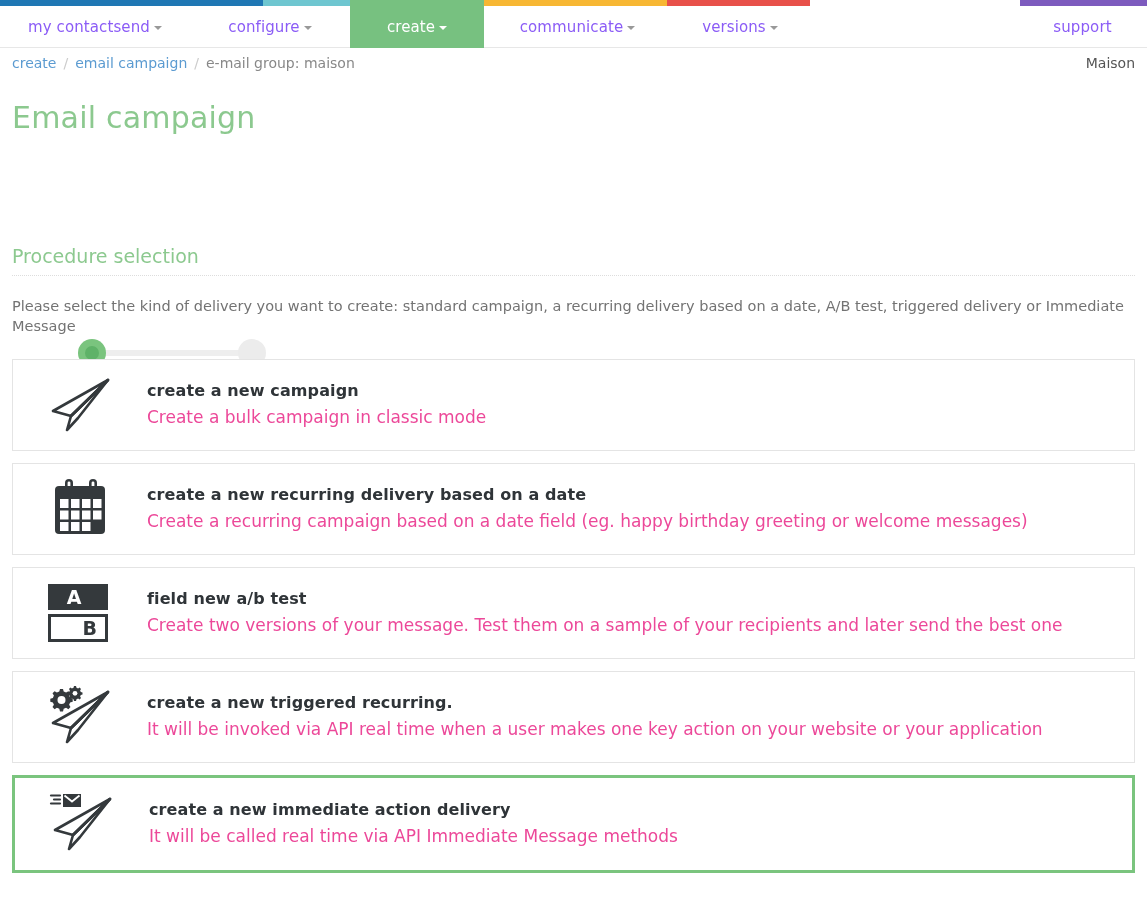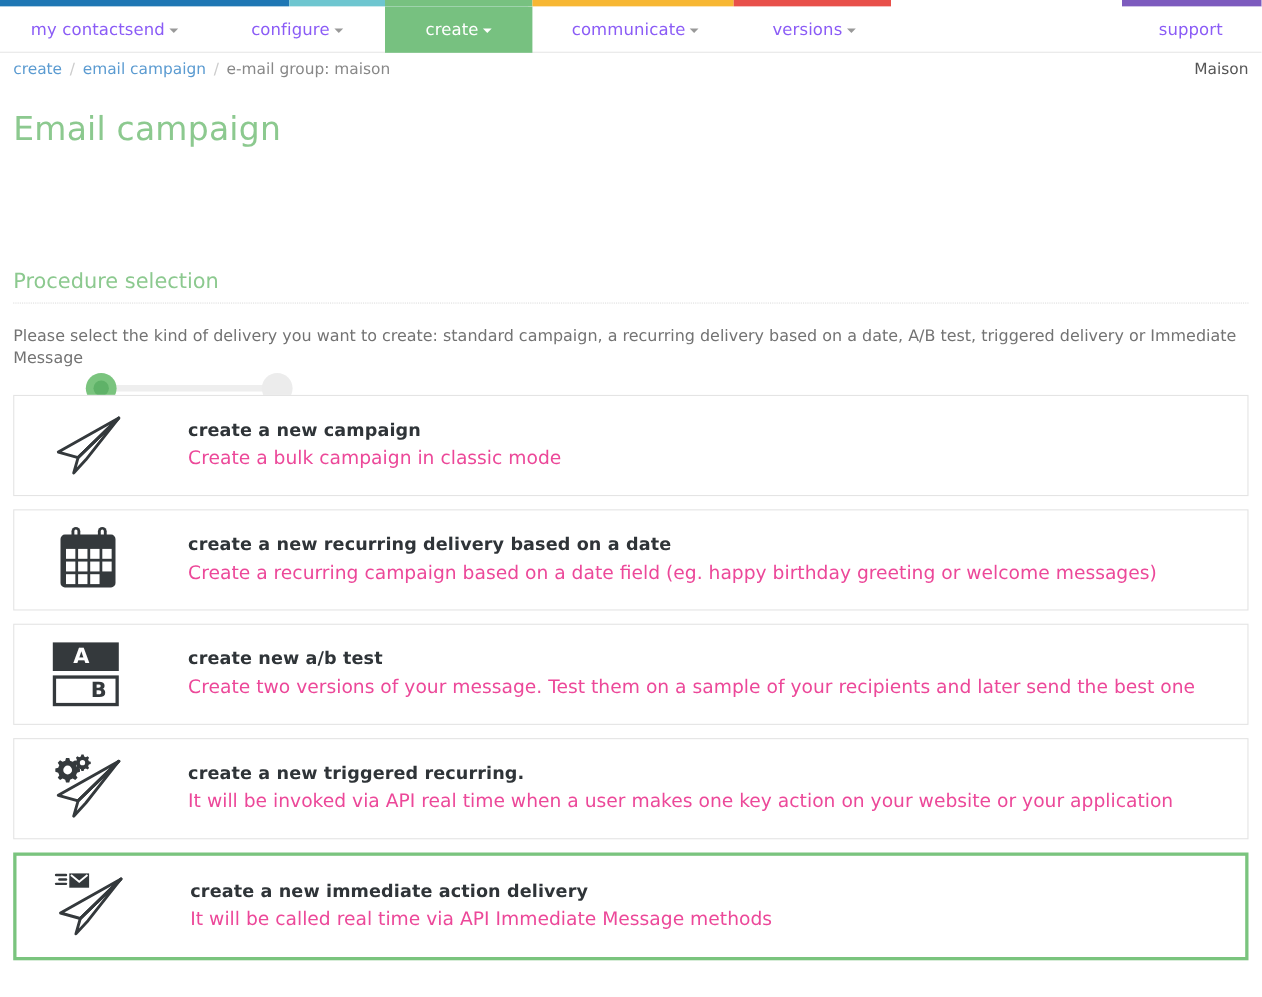--- a/index.html
+++ b/index.html
@@ -180,21 +180,20 @@
   .card {
     position: relative;
     display: flex;
     align-items: center;
     background: #ffffff;
     border: 1px solid #e4e4e4;
     min-height: 92px;
     margin-bottom: 12px;
     cursor: pointer;
     padding: 10px 0;
-    gap: 24px;
   }
   .card.selected {
     border: 3px solid #7ac47e;
     min-height: 98px;
   }
   .card-icon {
     width: 134px;
     min-width: 134px;
     display: flex;
     align-items: center;
@@ -327,21 +326,21 @@
       </div>
     </div>
     <div class="card">
       <div class="card-icon">
         <span class="ab-icon">
           <div class="ab-box ab-a">A</div>
           <div class="ab-box ab-b">B</div>
         </span>
       </div>
       <div class="card-body">
-        <div class="card-title">create new a/b test</div>
+        <div class="card-title">field new a/b test</div>
         <div class="card-desc">Create two versions of your message. Test them on a sample of your recipients and later send the best one</div>
       </div>
     </div>
     <div class="card">
       <div class="card-icon">
         <span><svg width="66" height="60" viewBox="0 0 66 60">
             <g fill="none" stroke="#34393c" stroke-width="2.6" stroke-linejoin="round" stroke-linecap="round">
               <path d="M61 7 L6 38 L24 43 Z"></path>
               <path d="M61 7 L24 43 L20 57 L31 45 Z"></path>
               <path d="M61 7 L24 43"></path>

